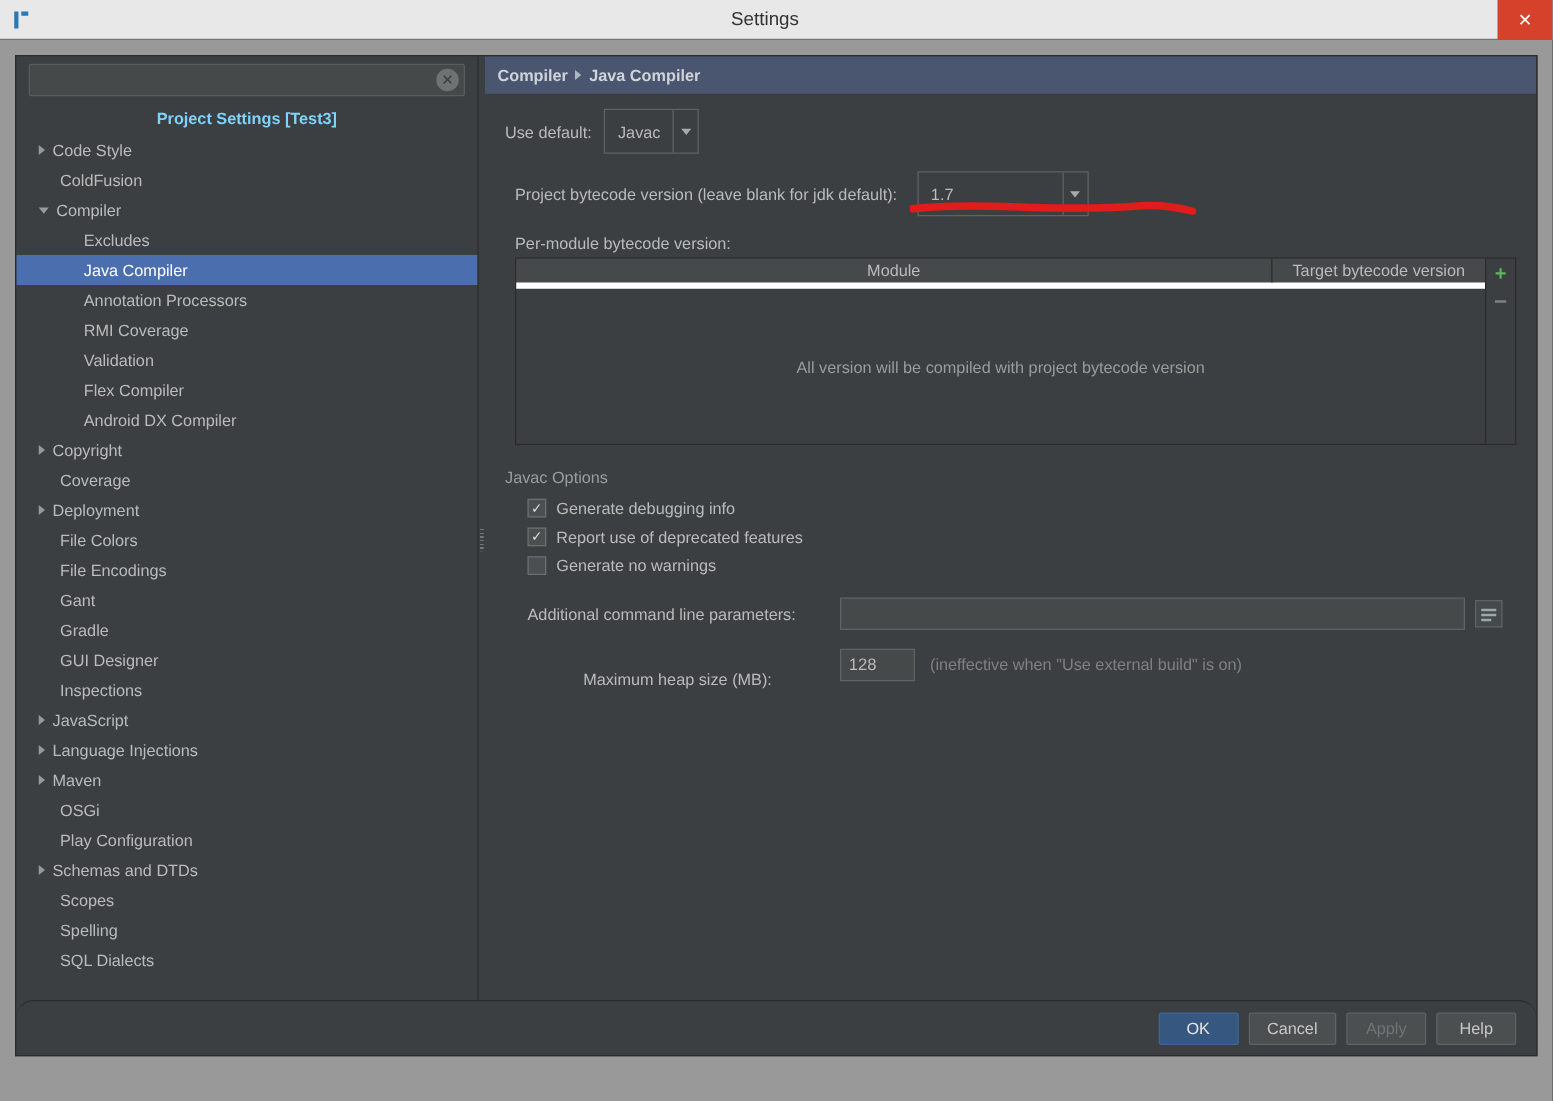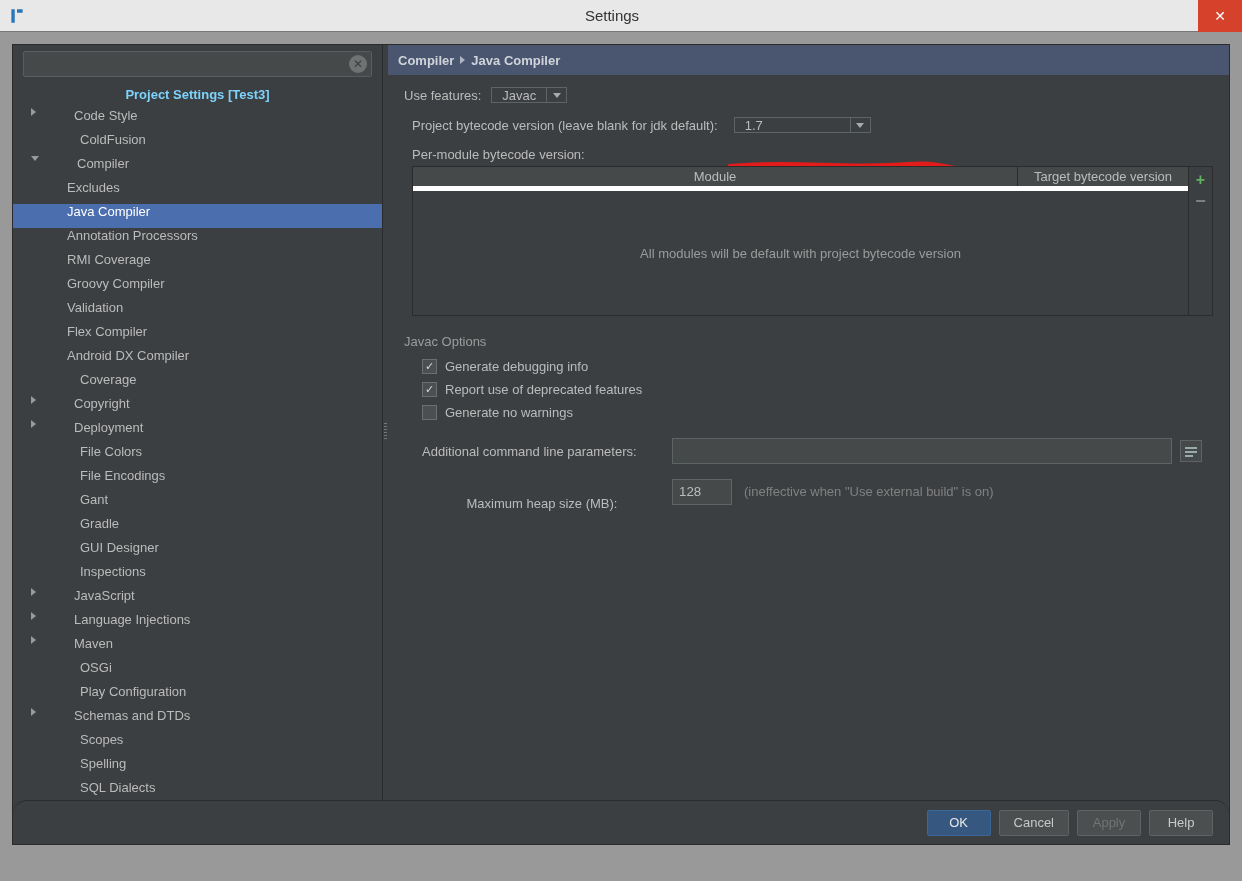--- a/index.html
+++ b/index.html
@@ -85,27 +85,26 @@
   color: #7dd3fc;
   font-weight: bold;
   padding: 6px 0;
 }
 .tree {
   flex:1;
   overflow-y: auto;
   padding-bottom: 4px;
 }
 .tree-item {
-  display:flex; 
+  display:flex; align-items:center;
   height: 24px;
   padding-left: 18px;
   color: #bbbbbb;
   cursor: pointer;
   white-space: nowrap;
-  gap: 32px;
 }
 .tree-item.child { padding-left: 54px; }
 .tree-item.selected {
   background: #4b6eaf;
   color: #ffffff;
 }
 .arrow {
   width: 0; height: 0;
   display:inline-block;
   margin-right: 6px;
@@ -156,21 +155,21 @@
   color: #bbbbbb;
   overflow:auto;
   position:relative;
 }
 .row { display:flex; align-items:center; margin-bottom: 14px; }
 .row label { margin-right: 10px; }
 .combo {
   display:inline-flex; align-items:center;
   border: 1px solid #5e6364;
   background: #3c3f41;
-  height:16px;
+  height:36px;
 }
 .combo .val { padding: 0 10px; min-width: 40px; }
 .combo .btn {
   width: 20px; height:100%;
   display:flex;align-items:center;justify-content:center;
   border-left:1px solid #5e6364;
   cursor:pointer;
 }
 .combo .btn .tri{
   width:0;height:0;border-left:4px solid transparent;border-right:4px solid transparent;border-top:5px solid #aaa;
@@ -272,38 +271,35 @@
           <div class="tree-item child selected">
             <span>Java Compiler</span>
           </div>
           <div class="tree-item child">
             <span>Annotation Processors</span>
           </div>
           <div class="tree-item child">
             <span>RMI Coverage</span>
           </div>
           <div class="tree-item child">
-            <span>Groovy Compiler</span>
-          </div>
-          <div class="tree-item child">
             <span>Validation</span>
           </div>
           <div class="tree-item child">
             <span>Flex Compiler</span>
           </div>
           <div class="tree-item child">
             <span>Android DX Compiler</span>
           </div>
           <div class="tree-item">
+            <span class="arrow right"></span>
+            <span>Copyright</span>
+          </div>
+          <div class="tree-item">
             <span class="arrow none"></span>
             <span>Coverage</span>
-          </div>
-          <div class="tree-item">
-            <span class="arrow right"></span>
-            <span>Copyright</span>
           </div>
           <div class="tree-item">
             <span class="arrow right"></span>
             <span>Deployment</span>
           </div>
           <div class="tree-item">
             <span class="arrow none"></span>
             <span>File Colors</span>
           </div>
           <div class="tree-item">
@@ -372,21 +368,21 @@
     <div class="main">
       <div class="breadcrumb">
         <span>Compiler</span>
         <span class="sep"></span>
         <span>Java Compiler</span>
       </div>
 
       <div class="panel">
 
         <div class="row">
-          <label>Use features:</label>
+          <label>Use default:</label>
           <div class="combo">
             <span class="val">Javac</span>
             <span class="btn">
                 <span class="tri"></span>
               </span>
           </div>
         </div>
 
         <div class="row indent" style="position:relative;">
           <label>Project bytecode version (leave blank for jdk default):</label>
@@ -407,21 +403,21 @@
               <path d="M2 8 C 60 2, 120 11, 180 6 C 200 4, 215 7, 226 10" stroke="#e21b1b" stroke-width="6" stroke-linecap="round" fill="none"></path>
             </svg>
         </div>
 
         <div class="table-wrap indent">
           <div class="table-main">
             <div class="thead">
               <div class="th mod">Module</div>
               <div class="th tgt">Target bytecode version</div>
             </div>
-            <div class="tbody">All modules will be default with project bytecode version</div>
+            <div class="tbody">All version will be compiled with project bytecode version</div>
           </div>
           <div class="table-side">
             <div class="add">+</div>
             <div class="rem">−</div>
           </div>
         </div>
 
         <div class="section-title">Javac Options</div>
 
         <div class="chk-row">

